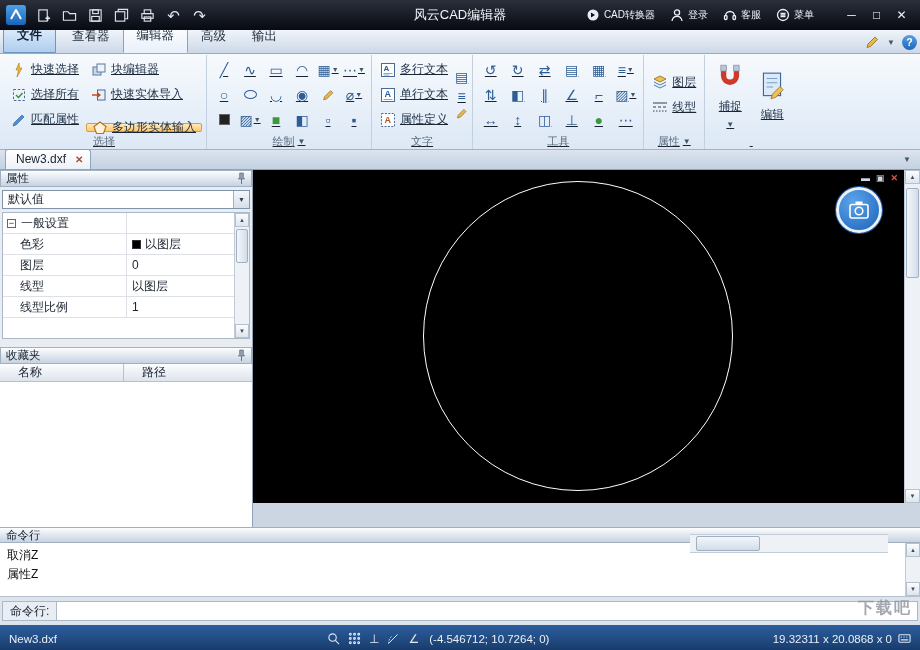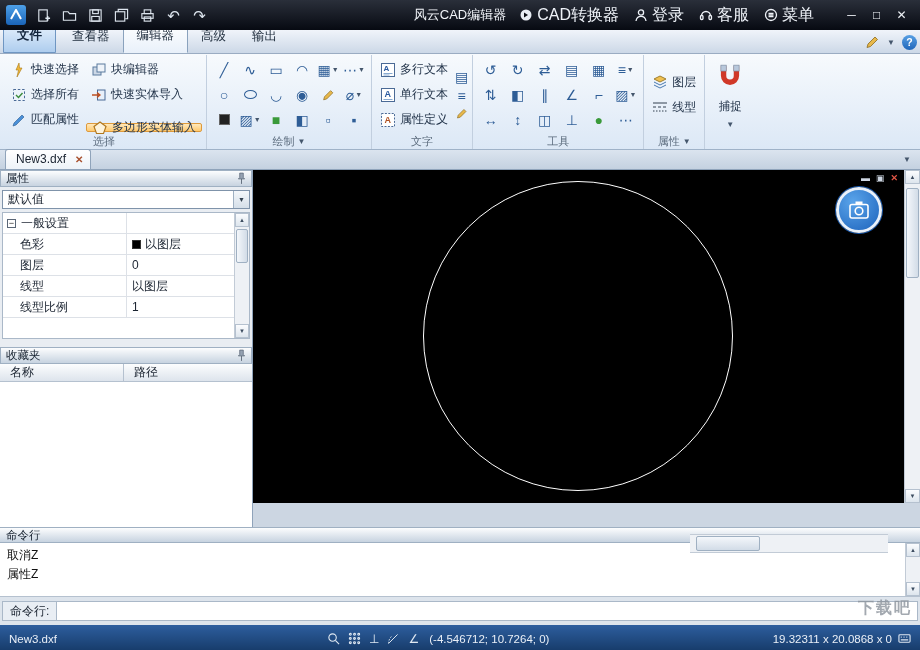--- a/index.html
+++ b/index.html
@@ -9,37 +9,37 @@
 
   
   .titlebar { height:30px; background:linear-gradient(#2a2f3a,#070a12); display:flex; align-items:center; padding:0 6px; gap:1px; color:#e8edf4; position:relative; flex:none; }
   .app-logo { width:20px; height:20px; background:linear-gradient(#4da0e8,#1a64b8); border-radius:3px; display:flex; align-items:center; justify-content:center; margin-right:4px; }
   .app-logo svg { width:12px; height:12px; }
   .tb-icon { width:25px; height:22px; display:flex; align-items:center; justify-content:center; border-radius:2px; }
   .tb-icon svg { width:15px; height:15px; stroke:#dfe7f0; fill:none; stroke-width:1.2; }
   .tb-arrow { font-size:15px; color:#dfe7f0; line-height:1; }
   .tb-title { position:absolute; left:0; right:0; text-align:center; font-size:13px; color:#f2f5fa; pointer-events:none; }
   .tb-right { margin-left:auto; display:flex; align-items:center; gap:15px; z-index:2; }
-  .tb-menu-item { display:flex; align-items:center; gap:4px; font-size:16px; color:#eef2f8; }
+  .tb-menu-item { display:flex; align-items:center; gap:4px; font-size:10px; color:#eef2f8; }
   .tb-menu-item svg { width:14px; height:14px; stroke:#eef2f8; fill:none; stroke-width:1.3; }
   .win-btns { display:flex; margin-left:10px; }
   .win-btn { width:25px; height:22px; display:flex; align-items:center; justify-content:center; font-size:12px; color:#f0f4f8; }
 
   
   .tabrow { height:24px; background:linear-gradient(#f0f4fa,#ccd8e7); display:flex; align-items:flex-end; padding:0 3px; border-bottom:1px solid #9aacc2; flex:none; }
   .tab { padding:3px 13px 8px; font-size:12.5px; color:#1c2a3a; }
   .tab-file { background:linear-gradient(#e6f1fd,#aecdee); border:1px solid #6f96c2; border-radius:3px 3px 0 0; margin-right:3px; font-weight:bold; color:#12243c; }
   .tab-active { background:linear-gradient(#feffff,#e9f1fa); border:1px solid #8aa2bd; border-bottom:1px solid #e9f1fa; border-radius:3px 3px 0 0; }
   .tabrow-right { margin-left:auto; display:flex; align-items:center; gap:7px; padding-bottom:3px; }
   .mini-dd { font-size:8px; color:#44566c; }
   .help-circle { width:15px; height:15px; border-radius:50%; background:linear-gradient(#58a0e4,#1f66ba); color:#fff; font-size:10.5px; font-weight:bold; display:flex; align-items:center; justify-content:center; }
 
   
   .ribbon { height:96px; background:linear-gradient(#f7fafd,#dce8f6); border-bottom:1px solid #9fb2c8; display:flex; padding:1px 2px 0; flex:none; }
-  .rgroup { display:flex; flex-direction:column; border-right:1px solid #c2cfdf; padding:1px 4px 0; }
+  .rgroup { display:flex; flex-direction:column; border-right:1px solid #c2cfdf; padding:1px 4px 0;text-decoration:underline; }
   .rgroup-content { flex:1; display:flex; align-items:center; }
   .rgroup-label { height:16px; display:flex; align-items:center; justify-content:center; gap:3px; font-size:11px; color:#5b6b7d; }
   .sel-grid { display:grid; grid-template-columns:auto auto; grid-auto-rows:25px; column-gap:2px; align-content:center; }
   .sel-item { display:flex; align-items:center; gap:4px; padding:2px 5px; font-size:12px; border-radius:2px; color:#23344a; }
   .sel-hl { background:linear-gradient(#ffe9bc,#ffc96e); border:1px solid #de9a3c;margin-top:16px; }
   .icon16 { width:16px; height:16px; display:inline-flex; align-items:center; justify-content:center; flex:none; }
   .icon16 svg { width:16px; height:16px; }
   .draw-grid { display:grid; grid-template-columns:repeat(6,26px); grid-auto-rows:25px; align-content:center; }
   .ic-btn { display:flex; align-items:center; justify-content:center; font-size:14px; color:#2e5d96; border-radius:2px; }
   .dd { font-size:7px; color:#44566c; margin-left:1px; }
@@ -79,21 +79,21 @@
   .cell-name-group { padding-left:4px; gap:5px; }
   .cell-val { flex:1; padding-left:5px; display:flex; align-items:center; gap:4px; }
   .minus-box { width:9px; height:9px; border:1px solid #5a6676; background:#fff; display:inline-flex; align-items:center; justify-content:center; font-size:9px; line-height:6px; color:#222; flex:none; }
   .swatch { width:9px; height:9px; background:#000; border:1px solid #333; flex:none; }
   .vscroll { width:15px; background:#eef1f5; border-left:1px solid #c2cbd6; display:flex; flex-direction:column; }
   .scroll-arrow { height:14px; display:flex; align-items:center; justify-content:center; font-size:6px; color:#3c4c60; background:linear-gradient(#fbfcfe,#dde5ed); border:1px solid #b5c1cf; flex:none; }
   .scroll-track { flex:1; position:relative; }
   .scroll-thumb { position:absolute; left:1px; right:1px; top:2px; height:34px; background:linear-gradient(90deg,#f4f7fb,#d2dce7); border:1px solid #9fb0c2; border-radius:2px; }
   .gap-fill { height:8px; flex:none; }
   .fav-cols { height:18px; display:flex; background:linear-gradient(#fcfdfe,#dde4ec); border-bottom:1px solid #b5c1cf; font-size:12px; flex:none; }
-  .fav-col { padding:1px 10px; display:flex; align-items:center; }
+  .fav-col { padding:1px 18px; display:flex; align-items:center; }
   .fav-col-name { width:124px; border-right:1px solid #b5c1cf; }
   .fav-body { flex:1; background:#fff; }
 
   .canvas-wrap { flex:1; display:flex; flex-direction:column; background:#ccd6e2; }
   .canvas-row { height:333px; display:flex; flex:none; }
   .canvas { width:651px; height:333px; background:#000; position:relative; flex:none; }
   .cad-circle { position:absolute; left:170px; top:11px; width:310px; height:310px; border:1px solid #fff; border-radius:50%; }
   .canvas-ctrls { position:absolute; top:3px; right:6px; display:flex; gap:6px; font-size:9px; color:#cfd8e4; }
   .cc-close { color:#e05545; font-weight:bold; }
   .capture-btn { position:absolute; top:17px; right:22px; width:46px; height:46px; border-radius:50%; background:radial-gradient(circle at 35% 30%,#5aa4ea,#1d63bc); border:3px solid #e9f1fb; box-shadow:0 0 0 1px #1a5aae, 0 2px 6px rgba(0,0,0,.55); display:flex; align-items:center; justify-content:center; }
@@ -441,20 +441,28 @@
       <div class="rgroup-content bigbtns">
         <div class="bigbtn">
           <svg viewBox="0 0 24 28">
             <path d="M6 3v9a6 6 0 0 0 12 0V3" fill="none" stroke="#d03828" stroke-width="5"></path>
             <rect x="3.5" y="2" width="5" height="5.5" fill="#b8c8dc" stroke="#7a8a9e" stroke-width="0.6"></rect>
             <rect x="15.5" y="2" width="5" height="5.5" fill="#b8c8dc" stroke="#7a8a9e" stroke-width="0.6"></rect>
           </svg>
           <span>捕捉</span>
           <span class="mini-dd">▼</span>
         </div>
+        <div class="bigbtn">
+          <svg viewBox="0 0 24 28">
+            <rect x="4" y="2" width="16" height="21" fill="#dce9f8" stroke="#33619e"></rect>
+            <path d="M7 7h10M7 11h10M7 15h6" stroke="#7aa0cc" fill="none"></path>
+            <path d="M11 26l1.5-4.5 7-7 3 3-7 7z" fill="#f0c050" stroke="#906820" stroke-width="0.7"></path>
+          </svg>
+          <span>编辑</span>
+        </div>
       </div>
       <div class="rgroup-label">&nbsp;</div>
     </div>
   </div>
 
   <div class="doctabs">
     <div class="doctab">
       <span>New3.dxf</span>
       <span class="doctab-close">✕</span>
     </div>

